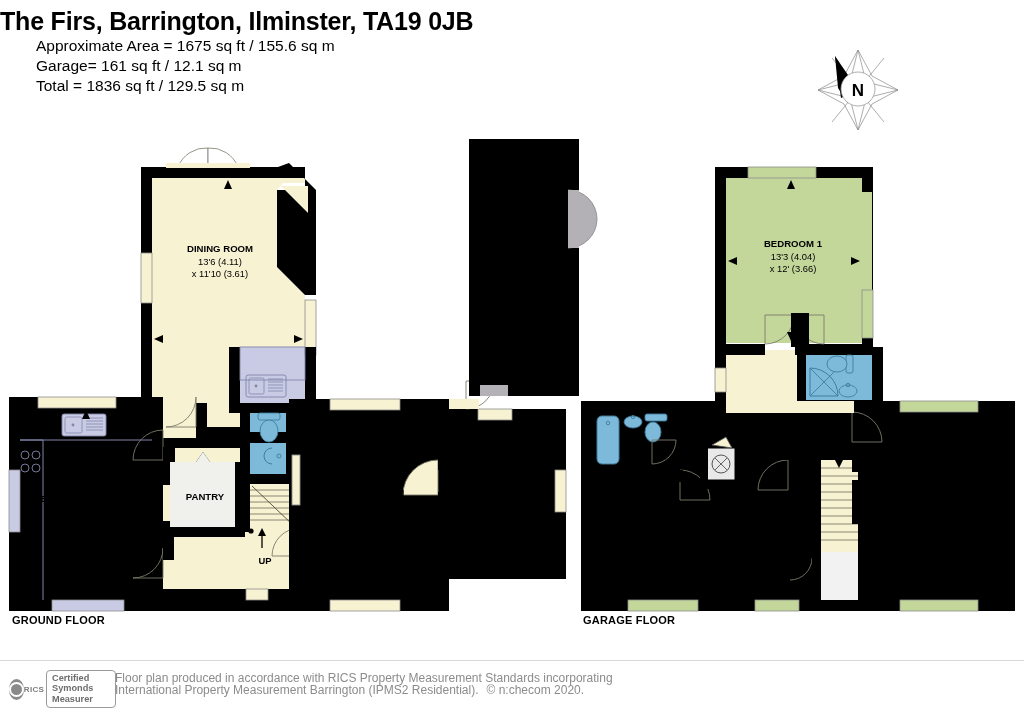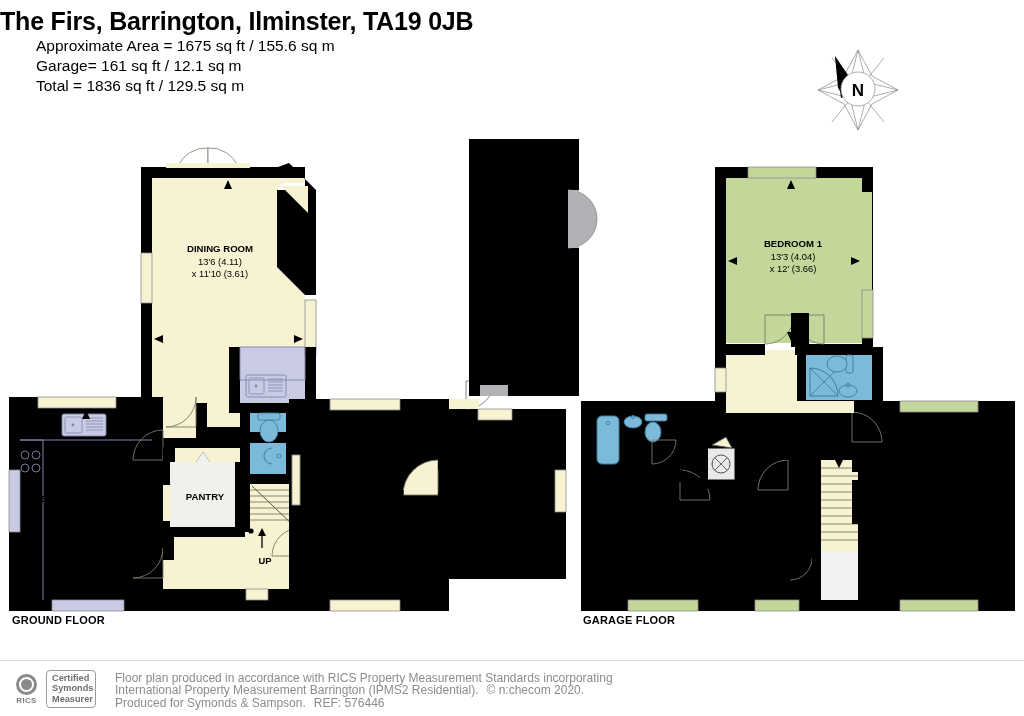--- a/index.html
+++ b/index.html
@@ -79,21 +79,20 @@
     width: 100px;
     height: 38px;
     display: flex;
     align-items: center;
   }
   .rics-mark {
     width: 33px;
     height: 36px;
     position: relative;
     display: flex;
-    flex-direction: column;
     align-items: center;
     justify-content: center;
   }
   .rics-circle {
     width: 21px; height: 21px;
     border-radius: 50%;
     background: #8a8a8a;
     position: relative;
     display:flex; align-items:center; justify-content:center;
   }
@@ -107,21 +106,21 @@
   .rics-word {
     font-size: 8px;
     font-weight: bold;
     color: #7d7d7d;
     letter-spacing: 0.3px;
     margin-top: 1px;
   }
   .rics-box {
     border: 1px solid #9a9a9a;
     border-radius: 4px;
-    padding: 2px 2px 3px 5px;
+    padding: 2px 22px 3px 5px;
     margin-left: 3px;
   }
   .rics-box div {
     font-size: 9.2px;
     line-height: 10.6px;
     font-weight: bold;
     color: #6e6e6e;
   }
   .footer-text {
     position: absolute;
@@ -594,19 +593,16 @@
         <div>Certified</div>
         <div>Symonds</div>
         <div>Measurer</div>
       </div>
     </div>
     <div class="footer-text">
       <div>Floor plan produced in accordance with RICS Property Measurement Standards incorporating</div>
       <div>
         <span>International Property Measurement Barrington (IPMS2 Residential).</span><span class="sp"></span><span>© n:checom 2020.</span>
       </div>
-      <div>
-        <span>Produced for Symonds &amp; Sampson.</span><span class="sp"></span><span>REF: 576446</span>
-      </div>
     </div>
   </div>
 
 </div>
 
 </body></html>

